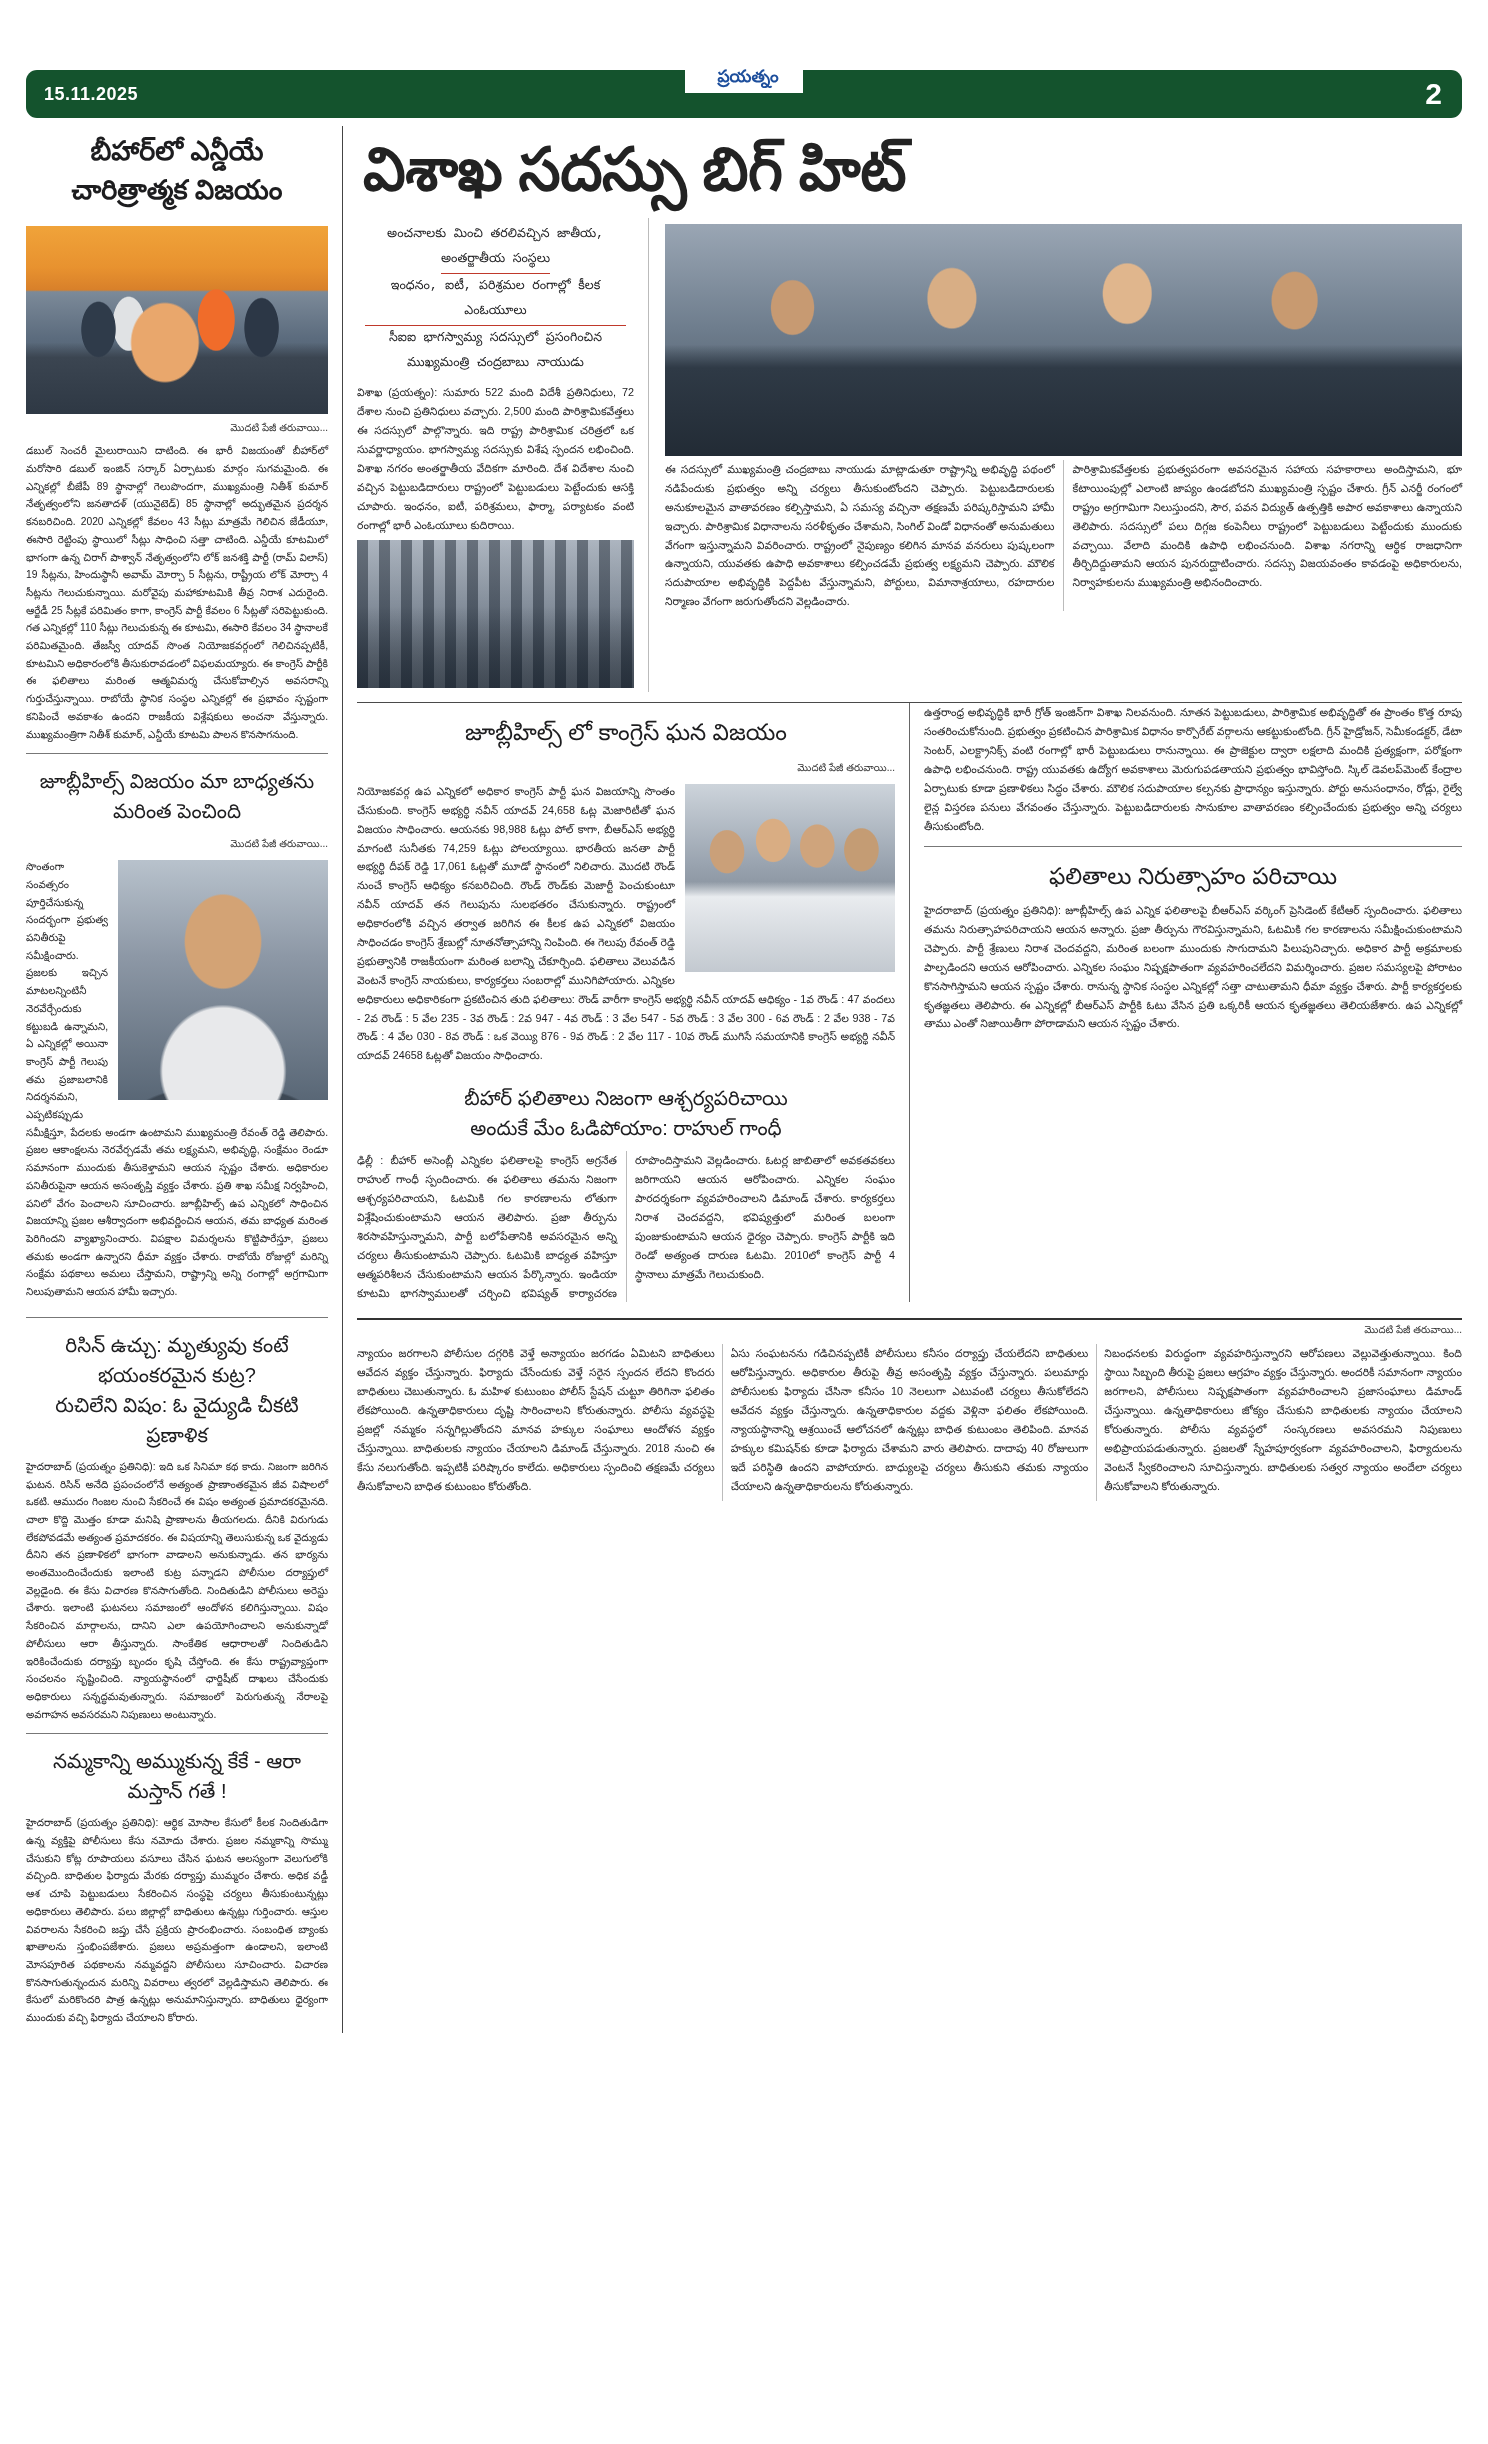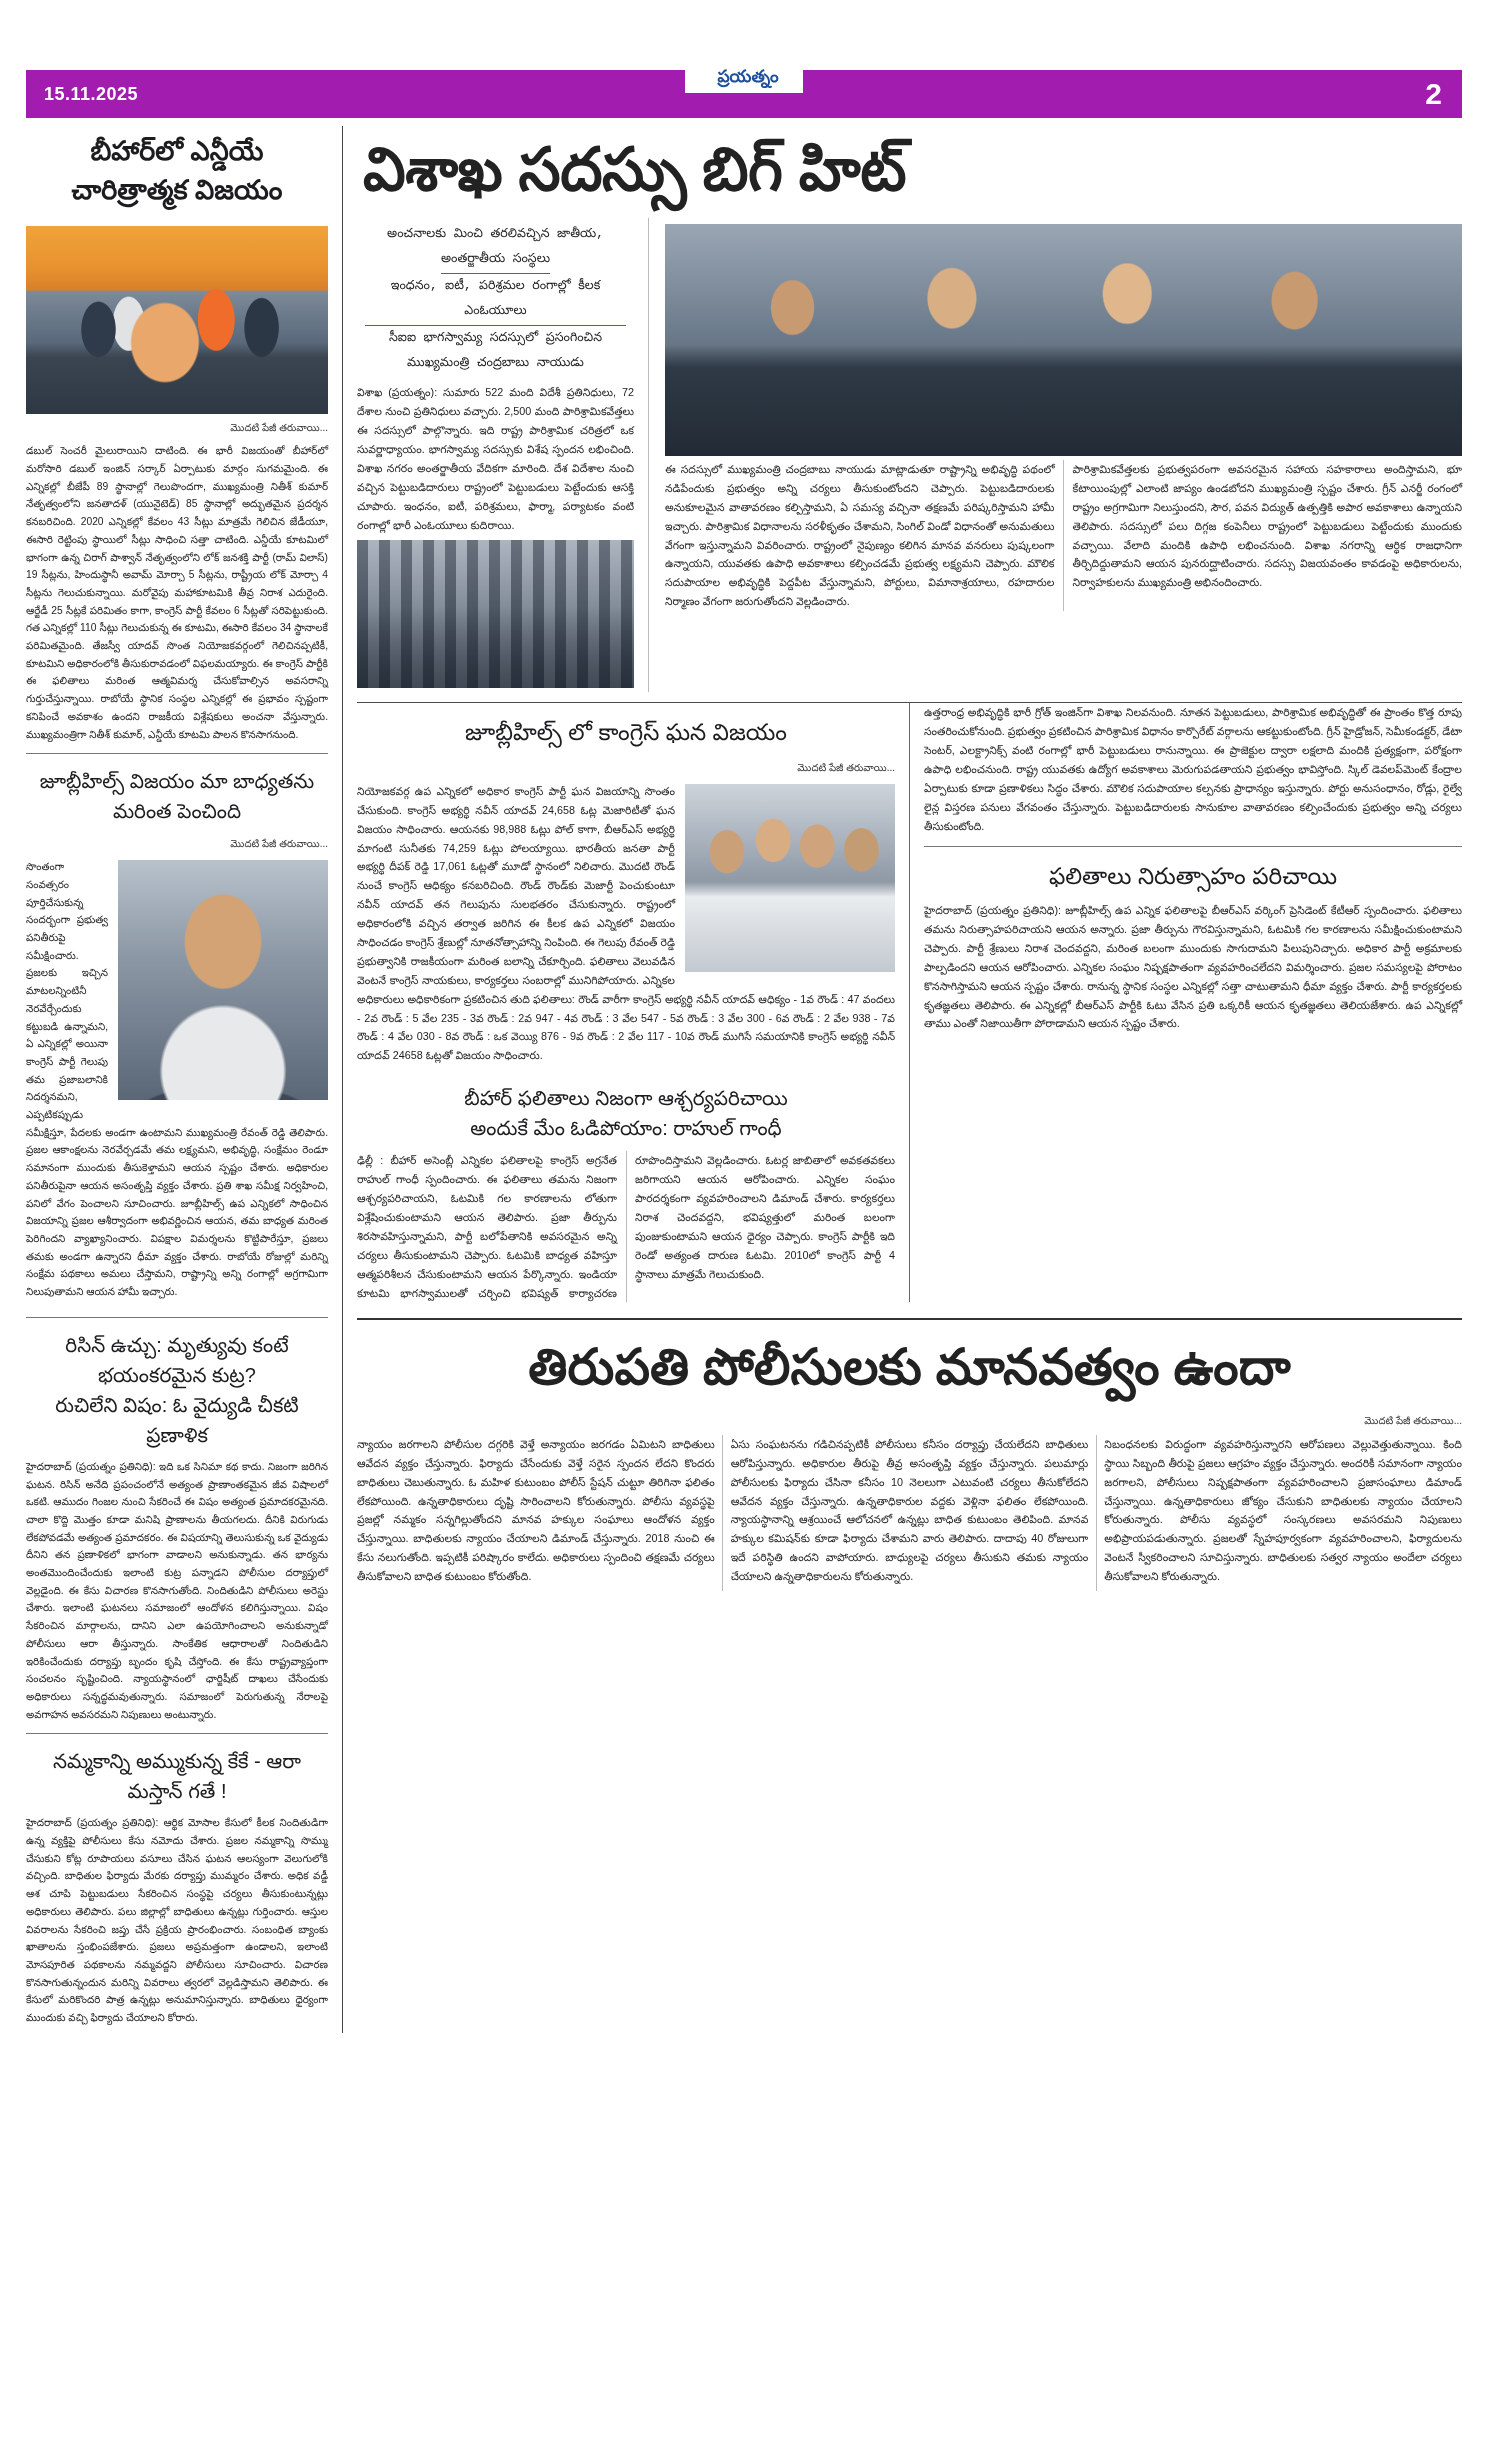--- a/index.html
+++ b/index.html
@@ -10,23 +10,24 @@
     color:#1d1d1f;
     position:relative;
     overflow:hidden;
   }
   .page{ width:1488px; height:2444px; padding:0 26px; position:relative; }
 
   
   .masthead{
     margin-top:70px;
     height:48px;
-    background:#a21caf;
+    background:#14532d;
     display:flex; align-items:center;
     position:relative;
+    border-radius:11px;
   }
   .masthead .date{
     color:#ffffff; font-size:18px; font-weight:bold;
     letter-spacing:.5px; margin-left:18px;
     font-family:"Liberation Sans", sans-serif;
   }
   .masthead .brandbox{
     position:absolute; left:50%; transform:translateX(-50%);
     top:-6px;
     background:#ffffff;
@@ -253,21 +254,20 @@
         <div style="flex:1; padding-left:14px;">
           <div class="body-text mid">ఉత్తరాంధ్ర అభివృద్ధికి భారీ గ్రోత్ ఇంజిన్‌గా విశాఖ నిలవనుంది. నూతన పెట్టుబడులు, పారిశ్రామిక అభివృద్ధితో ఈ ప్రాంతం కొత్త రూపు సంతరించుకోనుంది. ప్రభుత్వం ప్రకటించిన పారిశ్రామిక విధానం కార్పొరేట్ వర్గాలను ఆకట్టుకుంటోంది. గ్రీన్ హైడ్రోజన్, సెమీకండక్టర్, డేటా సెంటర్, ఎలక్ట్రానిక్స్ వంటి రంగాల్లో భారీ పెట్టుబడులు రానున్నాయి. ఈ ప్రాజెక్టుల ద్వారా లక్షలాది మందికి ప్రత్యక్షంగా, పరోక్షంగా ఉపాధి లభించనుంది. రాష్ట్ర యువతకు ఉద్యోగ అవకాశాలు మెరుగుపడతాయని ప్రభుత్వం భావిస్తోంది. స్కిల్ డెవలప్‌మెంట్ కేంద్రాల ఏర్పాటుకు కూడా ప్రణాళికలు సిద్ధం చేశారు. మౌలిక సదుపాయాల కల్పనకు ప్రాధాన్యం ఇస్తున్నారు. పోర్టు అనుసంధానం, రోడ్లు, రైల్వే లైన్ల విస్తరణ పనులు వేగవంతం చేస్తున్నారు. పెట్టుబడిదారులకు సానుకూల వాతావరణం కల్పించేందుకు ప్రభుత్వం అన్ని చర్యలు తీసుకుంటోంది.</div>
           <hr class="hrule thin">
           <div class="subhead">ఫలితాలు నిరుత్సాహం పరిచాయి</div>
           <div class="body-text mid">హైదరాబాద్ (ప్రయత్నం ప్రతినిధి): జూబ్లీహిల్స్ ఉప ఎన్నిక ఫలితాలపై బీఆర్ఎస్ వర్కింగ్ ప్రెసిడెంట్ కేటీఆర్ స్పందించారు. ఫలితాలు తమను నిరుత్సాహపరిచాయని ఆయన అన్నారు. ప్రజా తీర్పును గౌరవిస్తున్నామని, ఓటమికి గల కారణాలను సమీక్షించుకుంటామని చెప్పారు. పార్టీ శ్రేణులు నిరాశ చెందవద్దని, మరింత బలంగా ముందుకు సాగుదామని పిలుపునిచ్చారు. అధికార పార్టీ అక్రమాలకు పాల్పడిందని ఆయన ఆరోపించారు. ఎన్నికల సంఘం నిష్పక్షపాతంగా వ్యవహరించలేదని విమర్శించారు. ప్రజల సమస్యలపై పోరాటం కొనసాగిస్తామని ఆయన స్పష్టం చేశారు. రానున్న స్థానిక సంస్థల ఎన్నికల్లో సత్తా చాటుతామని ధీమా వ్యక్తం చేశారు. పార్టీ కార్యకర్తలకు కృతజ్ఞతలు తెలిపారు. ఈ ఎన్నికల్లో బీఆర్ఎస్ పార్టీకి ఓటు వేసిన ప్రతి ఒక్కరికీ ఆయన కృతజ్ఞతలు తెలియజేశారు. ఉప ఎన్నికల్లో తాము ఎంతో నిజాయితీగా పోరాడామని ఆయన స్పష్టం చేశారు.</div>
         </div>
       </div>
 
       <div class="bottom-section">
         <hr class="hrule thick">
-        <div class="hl-bottom">తిరుపతి పోలీసులకు మానవత్వం ఉందా</div>
         <div class="byline">మొదటి పేజీ తరువాయి...</div>
         <div class="flow3">
           <div class="body-text mid">న్యాయం జరగాలని పోలీసుల దగ్గరికి వెళ్తే అన్యాయం జరగడం ఏమిటని బాధితులు ఆవేదన వ్యక్తం చేస్తున్నారు. ఫిర్యాదు చేసేందుకు వెళ్తే సరైన స్పందన లేదని కొందరు బాధితులు చెబుతున్నారు. ఓ మహిళ కుటుంబం పోలీస్ స్టేషన్ చుట్టూ తిరిగినా ఫలితం లేకపోయింది. ఉన్నతాధికారులు దృష్టి సారించాలని కోరుతున్నారు. పోలీసు వ్యవస్థపై ప్రజల్లో నమ్మకం సన్నగిల్లుతోందని మానవ హక్కుల సంఘాలు ఆందోళన వ్యక్తం చేస్తున్నాయి. బాధితులకు న్యాయం చేయాలని డిమాండ్ చేస్తున్నారు. 2018 నుంచి ఈ కేసు నలుగుతోంది. ఇప్పటికీ పరిష్కారం కాలేదు. అధికారులు స్పందించి తక్షణమే చర్యలు తీసుకోవాలని బాధిత కుటుంబం కోరుతోంది.</div>
           <div class="body-text mid">ఏసు సంఘటనను గడిచినప్పటికీ పోలీసులు కనీసం దర్యాప్తు చేయలేదని బాధితులు ఆరోపిస్తున్నారు. అధికారుల తీరుపై తీవ్ర అసంతృప్తి వ్యక్తం చేస్తున్నారు. పలుమార్లు పోలీసులకు ఫిర్యాదు చేసినా కనీసం 10 నెలలుగా ఎటువంటి చర్యలు తీసుకోలేదని ఆవేదన వ్యక్తం చేస్తున్నారు. ఉన్నతాధికారుల వద్దకు వెళ్లినా ఫలితం లేకపోయింది. న్యాయస్థానాన్ని ఆశ్రయించే ఆలోచనలో ఉన్నట్లు బాధిత కుటుంబం తెలిపింది. మానవ హక్కుల కమిషన్‌కు కూడా ఫిర్యాదు చేశామని వారు తెలిపారు. దాదాపు 40 రోజులుగా ఇదే పరిస్థితి ఉందని వాపోయారు. బాధ్యులపై చర్యలు తీసుకుని తమకు న్యాయం చేయాలని ఉన్నతాధికారులను కోరుతున్నారు.</div>
           <div class="body-text mid">నిబంధనలకు విరుద్ధంగా వ్యవహరిస్తున్నారని ఆరోపణలు వెల్లువెత్తుతున్నాయి. కింది స్థాయి సిబ్బంది తీరుపై ప్రజలు ఆగ్రహం వ్యక్తం చేస్తున్నారు. అందరికీ సమానంగా న్యాయం జరగాలని, పోలీసులు నిష్పక్షపాతంగా వ్యవహరించాలని ప్రజాసంఘాలు డిమాండ్ చేస్తున్నాయి. ఉన్నతాధికారులు జోక్యం చేసుకుని బాధితులకు న్యాయం చేయాలని కోరుతున్నారు. పోలీసు వ్యవస్థలో సంస్కరణలు అవసరమని నిపుణులు అభిప్రాయపడుతున్నారు. ప్రజలతో స్నేహపూర్వకంగా వ్యవహరించాలని, ఫిర్యాదులను వెంటనే స్వీకరించాలని సూచిస్తున్నారు. బాధితులకు సత్వర న్యాయం అందేలా చర్యలు తీసుకోవాలని కోరుతున్నారు.</div>
         </div>
       </div>
 
     </div>
   </div>

